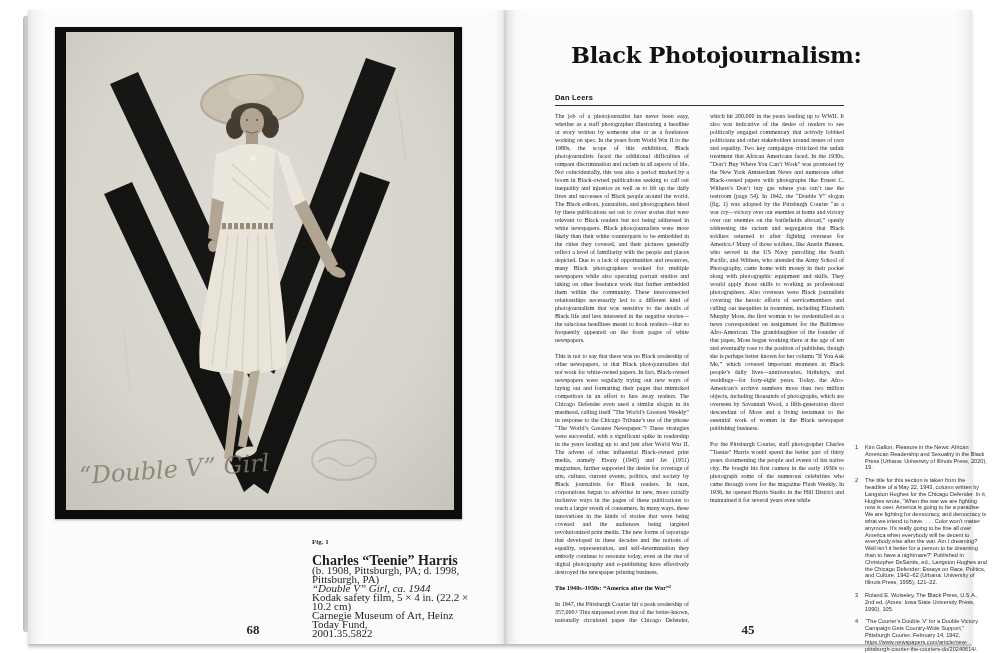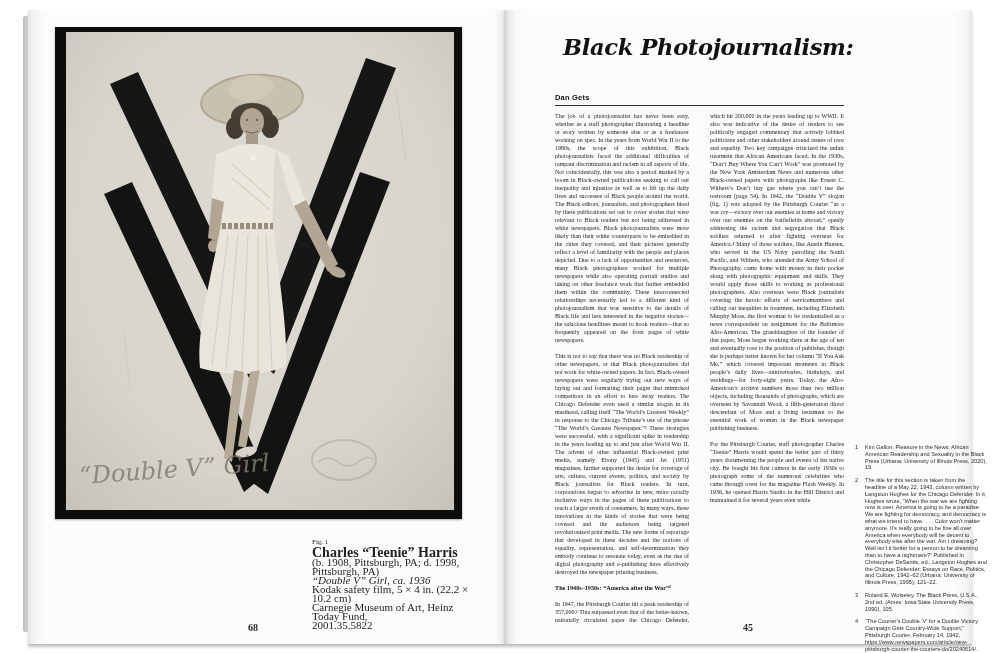--- a/index.html
+++ b/index.html
@@ -39,37 +39,37 @@
     position:absolute; left:27px; top:17px; width:407px; height:492px;
     background:#0d0d0c; box-shadow:0 1px 2px rgba(0,0,0,.35);
   }
   .photo-inner { position:absolute; left:11px; top:5px; right:8px; bottom:9px; background:#d8d5ce; }
   .photo-inner svg { display:block; width:100%; height:100%; }
 
   .caption {
     position:absolute; left:284px; top:528px; width:160px;
     font-size:7.2px; line-height:9px; color:#201f1e;
   }
-  .cap-fig { font-size:7px; margin-bottom:1px; }
+  .cap-fig { font-size:7px; margin-bottom:9px;font-weight:bold; }
   .cap-artist { font-weight:bold; font-size:14px; line-height:10px; }
   .cap-line { font-size:11px; }
   .cap-ital { font-style:italic; }
 
   .pagenum {
     position:absolute; top:612px; width:40px; text-align:center;
-    font-weight:bold; font-size:10px; color:#2a2a2a;
+    font-weight:bold; font-size:13px; color:#2a2a2a;
   }
   .pagenum-left  { left:205px; }
   .pagenum-right { left:223px; }
 
   
   .title {
-    position:absolute; left:50px; top:15px; width:310px; margin:8px;
+    position:absolute; left:50px; top:15px; width:310px; margin:16px;
     font-family:"DejaVu Serif", serif; font-weight:bold;
-    font-size:22.5px; line-height:28px; letter-spacing:-.3px; color:#111;font-style:italic;
+    font-size:22.5px; line-height:28px; letter-spacing:-.3px; color:#111;
   }
   .title span { display:block; }
 
   .author {
     position:absolute; left:50px; top:83px;
     font-family:"Liberation Sans", sans-serif; font-weight:bold;
     font-size:7.5px; letter-spacing:.2px; color:#111;
   }
   .rule { position:absolute; left:50px; top:95px; width:289px; height:1px; background:#2d2d2d; }
 
@@ -185,36 +185,36 @@
 
           <text x="14" y="452" font-size="24" font-style="italic" font-family="DejaVu Serif, serif" fill="#847c6e" opacity=".85" transform="rotate(-4 14 452)">“Double V” Girl</text>
         </svg>
       </div>
     </div>
 
     <div class="caption">
       <div class="cap-fig">Fig. 1</div>
       <div class="cap-artist">Charles “Teenie” Harris</div>
       <div class="cap-line">(b. 1908, Pittsburgh, PA; d. 1998, Pittsburgh, PA)</div>
-      <div class="cap-line cap-ital">“Double V” Girl, ca. 1936</div>
+      <div class="cap-line cap-ital">“Double V” Girl, ca. 1944</div>
       <div class="cap-line">Kodak safety film, 5 × 4 in. (22.2 × 10.2 cm)</div>
       <div class="cap-line">Carnegie Museum of Art, Heinz Today Fund,</div>
       <div class="cap-line">2001.35.5822</div>
     </div>
 
     <div class="pagenum pagenum-left">68</div>
   </div>
 
   <div class="page page-right">
 
     <h1 class="title">
       <span>Black Photojournalism:</span>
     </h1>
 
-    <div class="author">Dan Gets</div>
+    <div class="author">Dan Leers</div>
     <div class="rule"></div>
 
     <div class="article">
       <p>The job of a photojournalist has never been easy, whether as a staff photographer illustrating a headline or story written by someone else or as a freelancer working on spec. In the years from World War II to the 1980s, the scope of this exhibition, Black photojournalists faced the additional difficulties of rampant discrimination and racism in all aspects of life. Not coincidentally, this was also a period marked by a boom in Black-owned publications seeking to call out inequality and injustice as well as to lift up the daily lives and successes of Black people around the world. The Black editors, journalists, and photographers hired by these publications set out to cover stories that were relevant to Black readers but not being addressed in white newspapers. Black photojournalists were more likely than their white counterparts to be embedded in the cities they covered, and their pictures generally reflect a level of familiarity with the people and places depicted. Due to a lack of opportunities and resources, many Black photographers worked for multiple newspapers while also operating portrait studios and taking on other freelance work that further embedded them within the community. These interconnected relationships necessarily led to a different kind of photojournalism that was sensitive to the details of Black life and less interested in the negative stories—the salacious headlines meant to hook readers—that so frequently appeared on the front pages of white newspapers.</p>
       <p>This is not to say that there was no Black readership of other newspapers, or that Black photojournalists did not work for white-owned papers. In fact, Black-owned newspapers were regularly trying out new ways of laying out and formatting their pages that mimicked competitors in an effort to lure away readers. The Chicago Defender even used a similar slogan in its masthead, calling itself “The World’s Greatest Weekly” in response to the Chicago Tribune’s use of the phrase “The World’s Greatest Newspaper.”³ These strategies were successful, with a significant spike in readership in the years leading up to and just after World War II. The advent of other influential Black-owned print media, namely Ebony (1945) and Jet (1951) magazines, further supported the desire for coverage of arts, culture, current events, politics, and society by Black journalists for Black readers. In turn, corporations began to advertise in new, more racially inclusive ways in the pages of these publications to reach a larger swath of consumers. In many ways, these innovations in the kinds of stories that were being covered and the audiences being targeted revolutionized print media. The new forms of reportage that developed in these decades and the notions of equality, representation, and self-determination they embody continue to resonate today, even as the rise of digital photography and e-publishing have effectively destroyed the newspaper printing business.</p>
       <h2 class="section-heading">The 1940s–1950s: “America after the War”²</h2>
       <p>In 1947, the Pittsburgh Courier hit a peak readership of 357,000.¹ This surpassed even that of the better-known, nationally circulated paper the Chicago Defender, which hit 200,000 in the years leading up to WWII. It also was indicative of the desire of readers to see politically engaged commentary that actively lobbied politicians and other stakeholders around issues of race and equality. Two key campaigns criticized the unfair treatment that African Americans faced. In the 1930s, “Don’t Buy Where You Can’t Work” was promoted by the New York Amsterdam News and numerous other Black-owned papers with photographs like Ernest C. Withers’s Don’t buy gas where you can’t use the restroom (page 54). In 1942, the “Double V” slogan (fig. 1) was adopted by the Pittsburgh Courier “as a war cry—victory over our enemies at home and victory over our enemies on the battlefields abroad,” openly addressing the racism and segregation that Black soldiers returned to after fighting overseas for America.⁴ Many of those soldiers, like Austin Hansen, who served in the US Navy patrolling the South Pacific, and Withers, who attended the Army School of Photography, came home with money in their pocket along with photographic equipment and skills. They would apply those skills to working as professional photographers. Also overseas were Black journalists covering the heroic efforts of servicemembers and calling out inequities in treatment, including Elizabeth Murphy Moss, the first woman to be credentialled as a news correspondent on assignment for the Baltimore Afro-American. The granddaughter of the founder of that paper, Moss began working there at the age of ten and eventually rose to the position of publisher, though she is perhaps better known for her column “If You Ask Me,” which covered important moments in Black people’s daily lives—anniversaries, birthdays, and weddings—for forty-eight years. Today, the Afro-American’s archive numbers more than two million objects, including thousands of photographs, which are overseen by Savannah Wood, a fifth-generation direct descendant of Moss and a living testament to the essential work of women in the Black newspaper publishing business.</p>
       <p>For the Pittsburgh Courier, staff photographer Charles “Teenie” Harris would spend the better part of thirty years documenting the people and events of his native city. He bought his first camera in the early 1930s to photograph some of the numerous celebrities who came through town for the magazine Flash Weekly. In 1936, he opened Harris Studio in the Hill District and maintained it for several years even while</p>
     </div>
 

